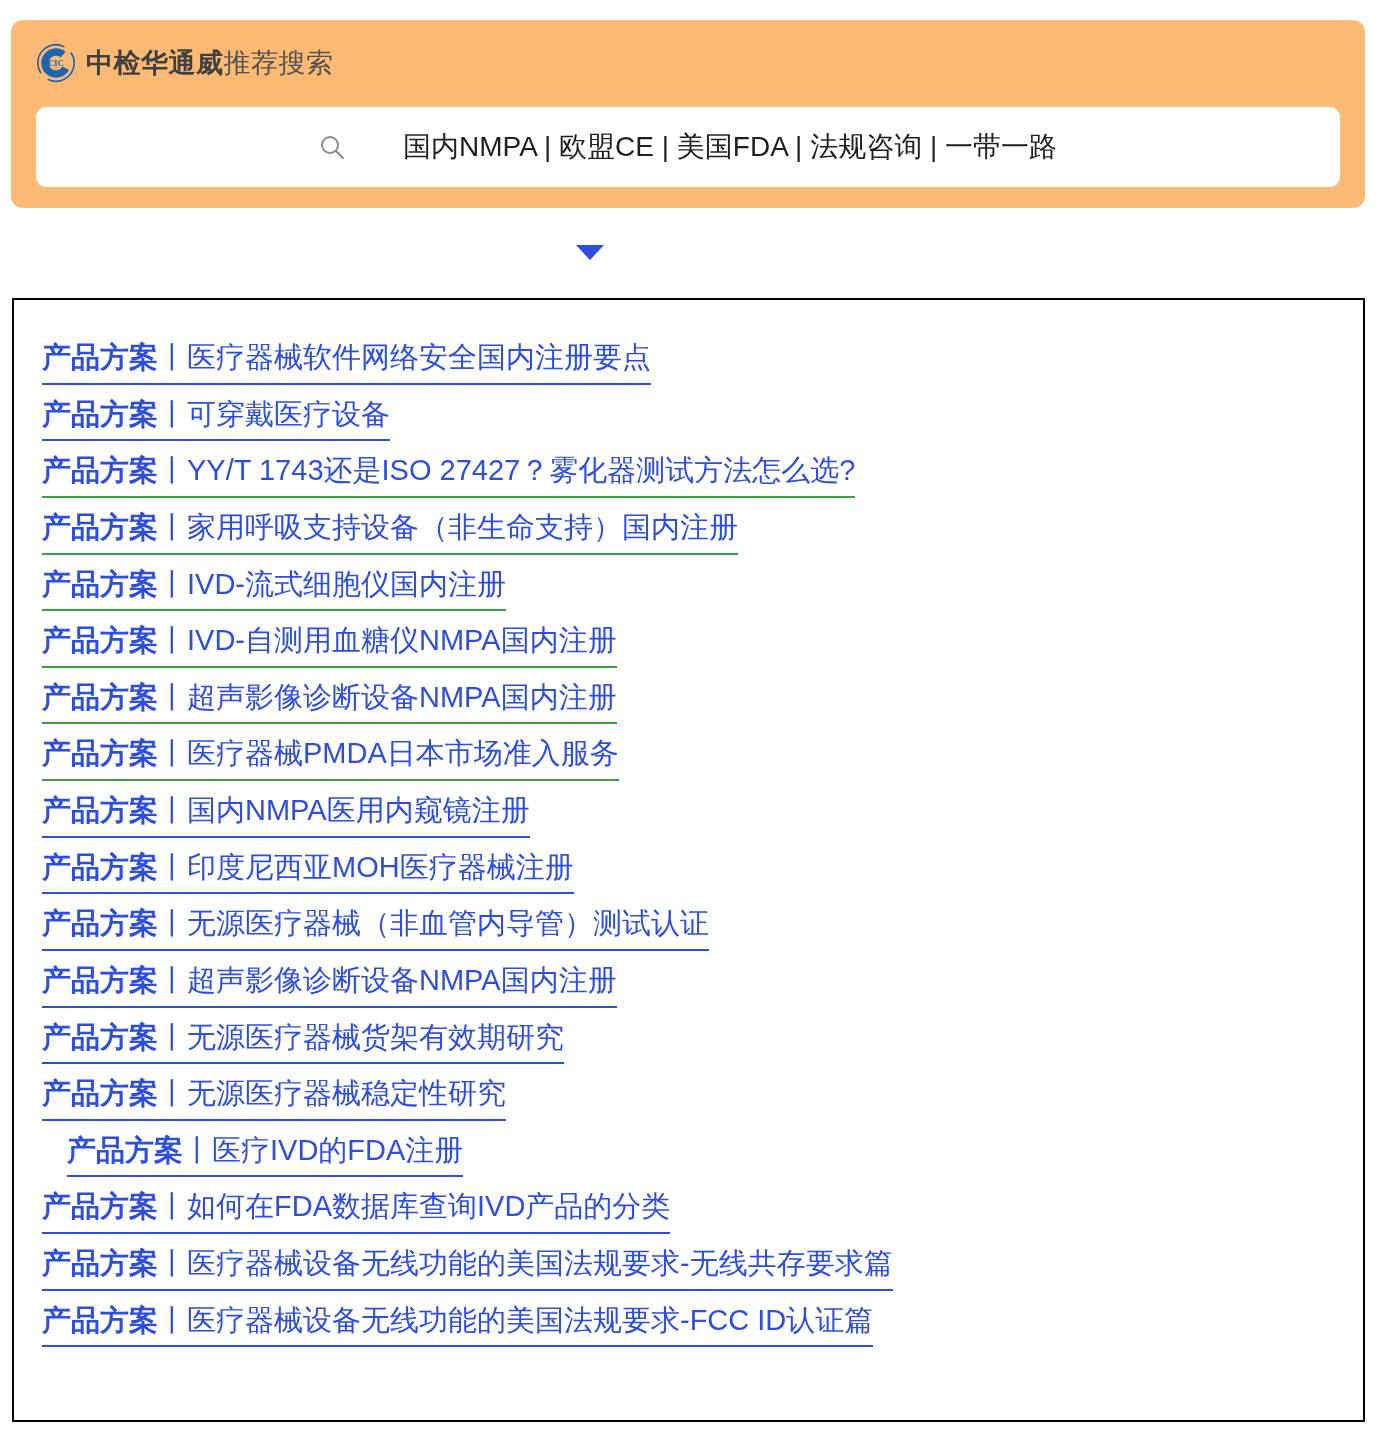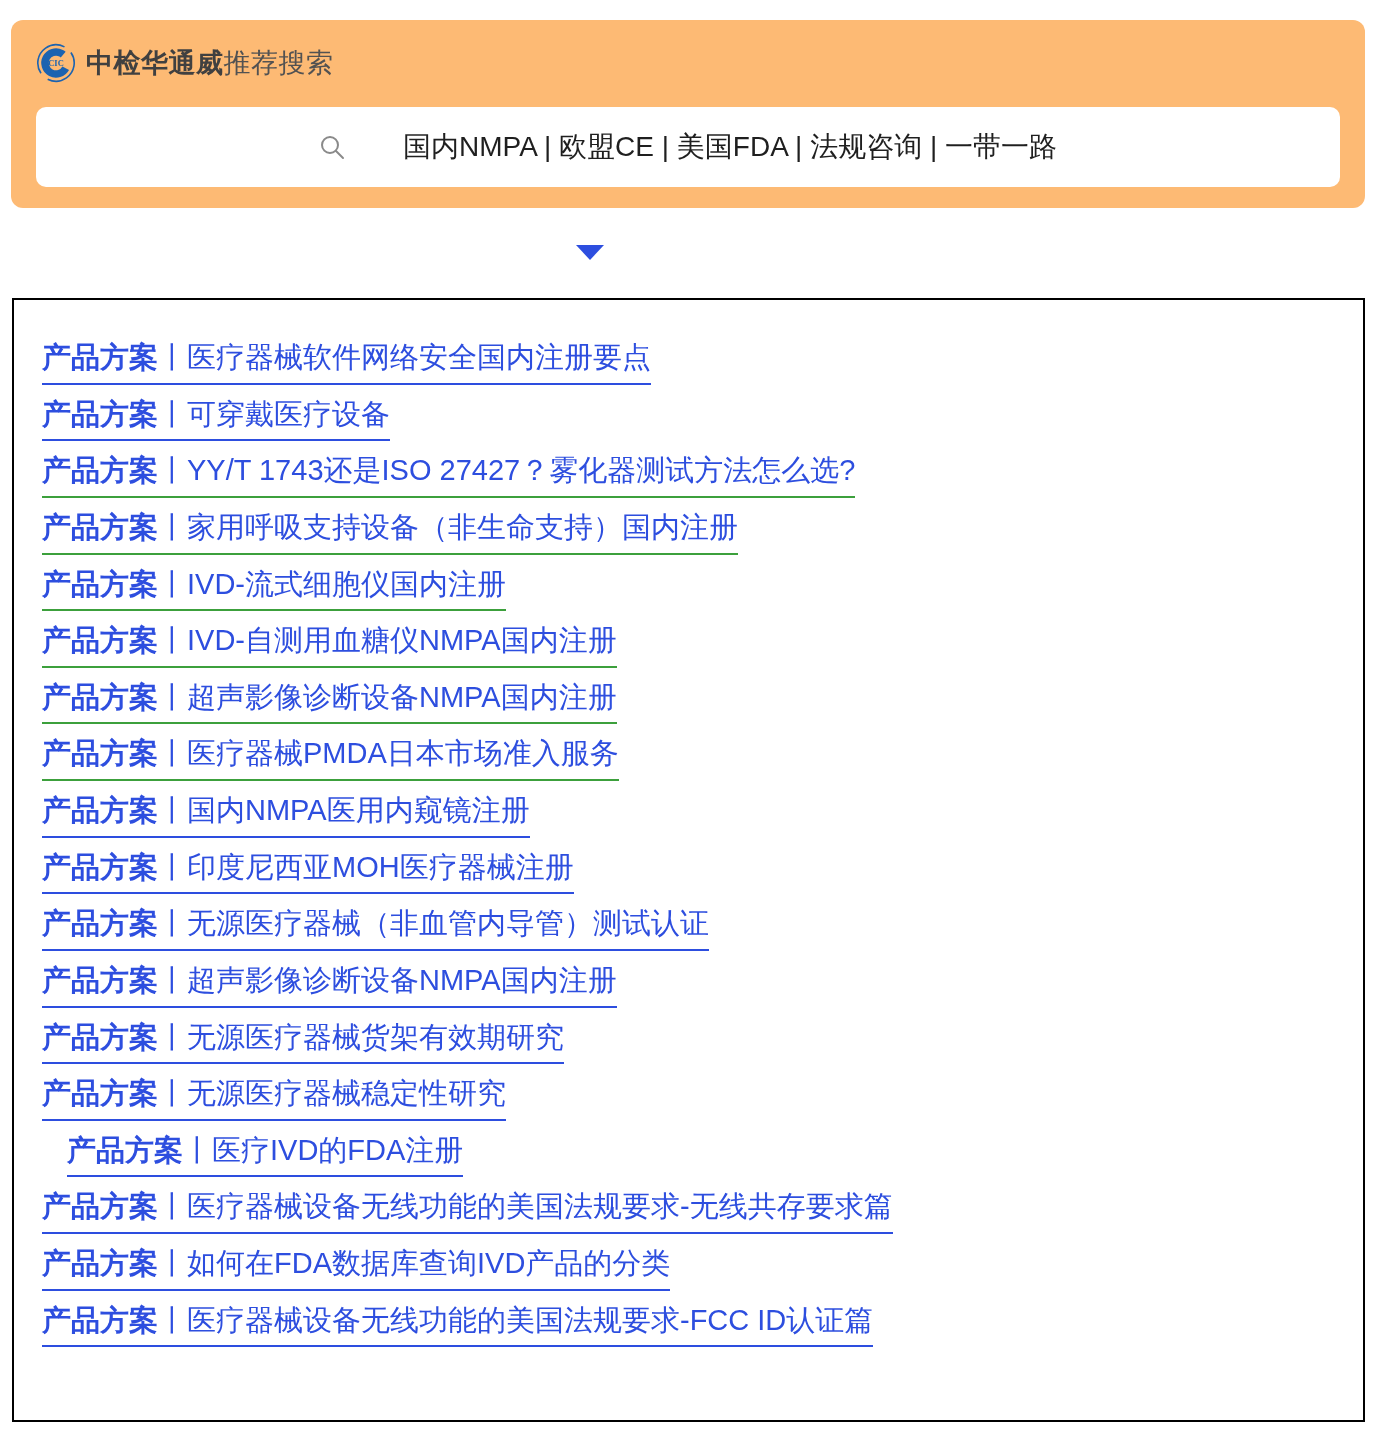--- a/index.html
+++ b/index.html
@@ -178,28 +178,28 @@
   </div>
 
   <div class="row">
     <a class="row-link" style="border-bottom-color: rgb(45, 78, 223); margin-left: 25px;">
       <span class="row-prefix">产品方案</span><span class="row-text">丨医疗IVD的FDA注册</span>
     </a>
   </div>
 
   <div class="row">
     <a class="row-link" style="border-bottom-color: rgb(45, 78, 223);">
+      <span class="row-prefix">产品方案</span><span class="row-text">丨如何在FDA数据库查询IVD产品的分类</span>
+    </a>
+  </div>
+
+  <div class="row">
+    <a class="row-link" style="border-bottom-color: rgb(45, 78, 223);">
       <span class="row-prefix">产品方案</span><span class="row-text">丨医疗器械设备无线功能的美国法规要求-无线共存要求篇</span>
     </a>
   </div>
 
   <div class="row">
     <a class="row-link" style="border-bottom-color: rgb(45, 78, 223);">
-      <span class="row-prefix">产品方案</span><span class="row-text">丨如何在FDA数据库查询IVD产品的分类</span>
-    </a>
-  </div>
-
-  <div class="row">
-    <a class="row-link" style="border-bottom-color: rgb(45, 78, 223);">
       <span class="row-prefix">产品方案</span><span class="row-text">丨医疗器械设备无线功能的美国法规要求-FCC ID认证篇</span>
     </a>
   </div>
 </div>
 
 </body></html>

